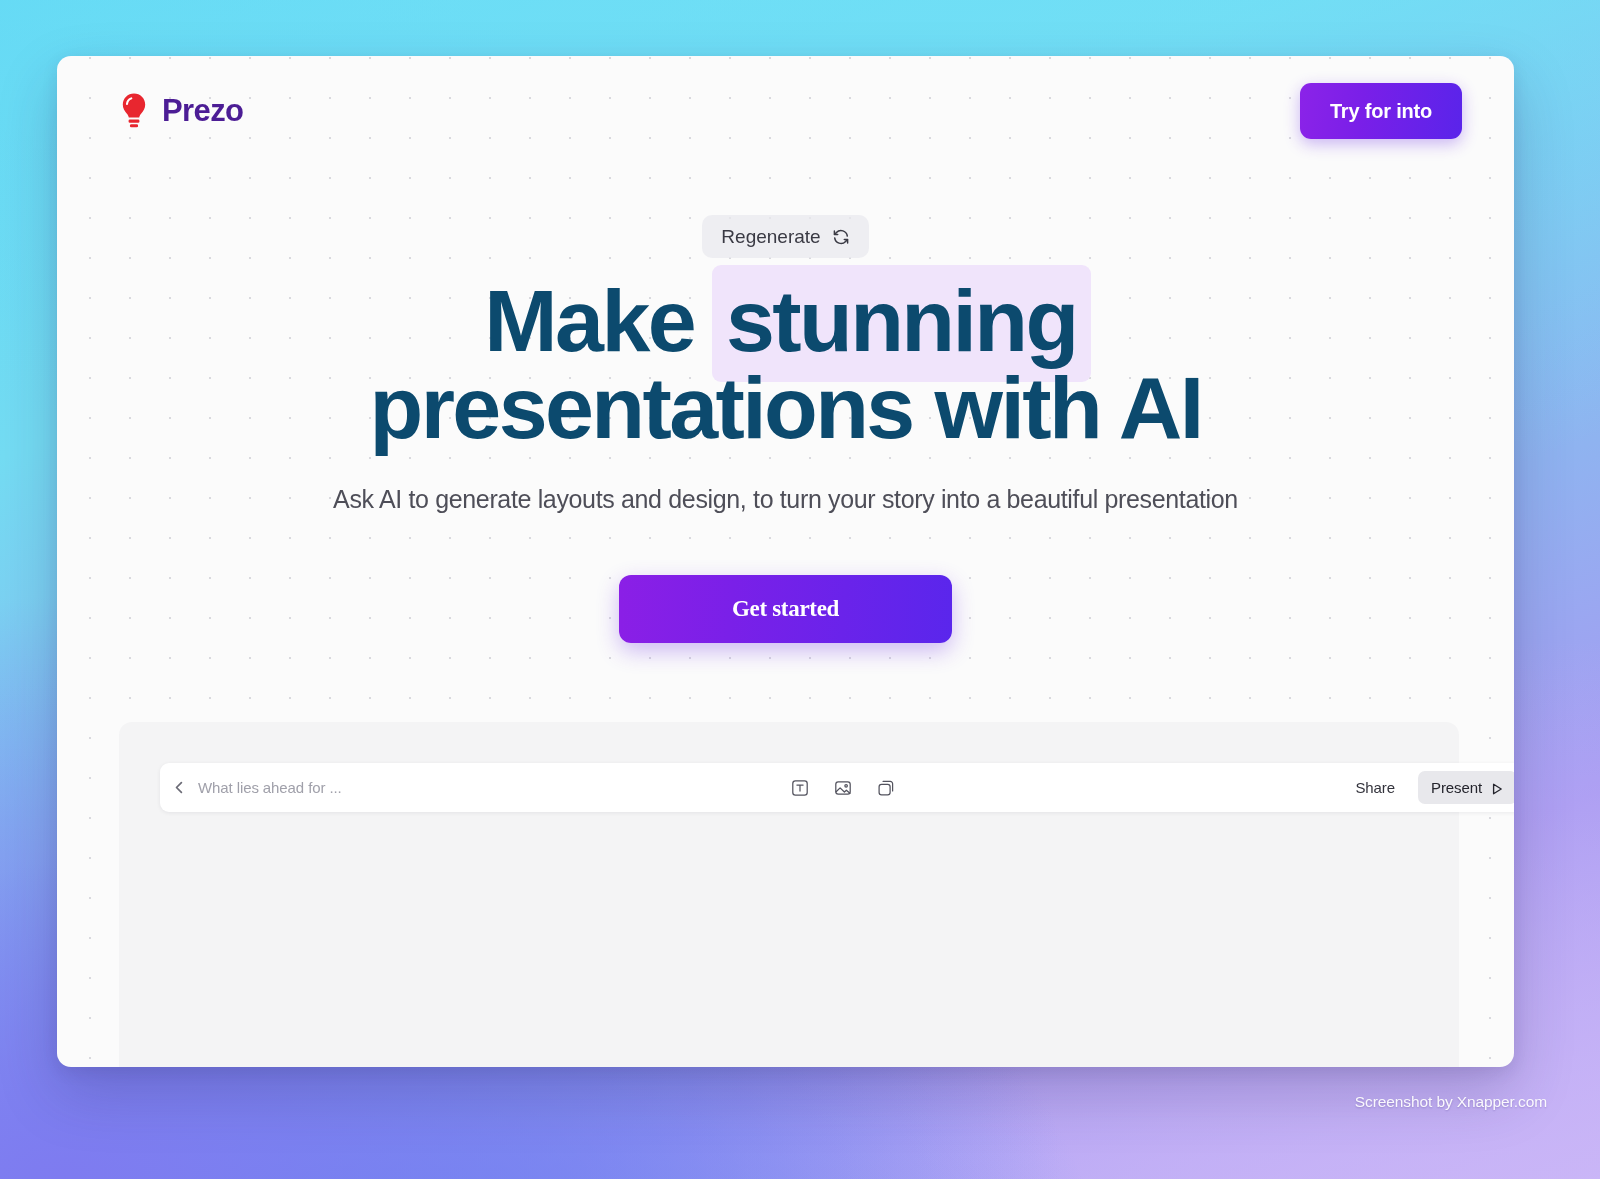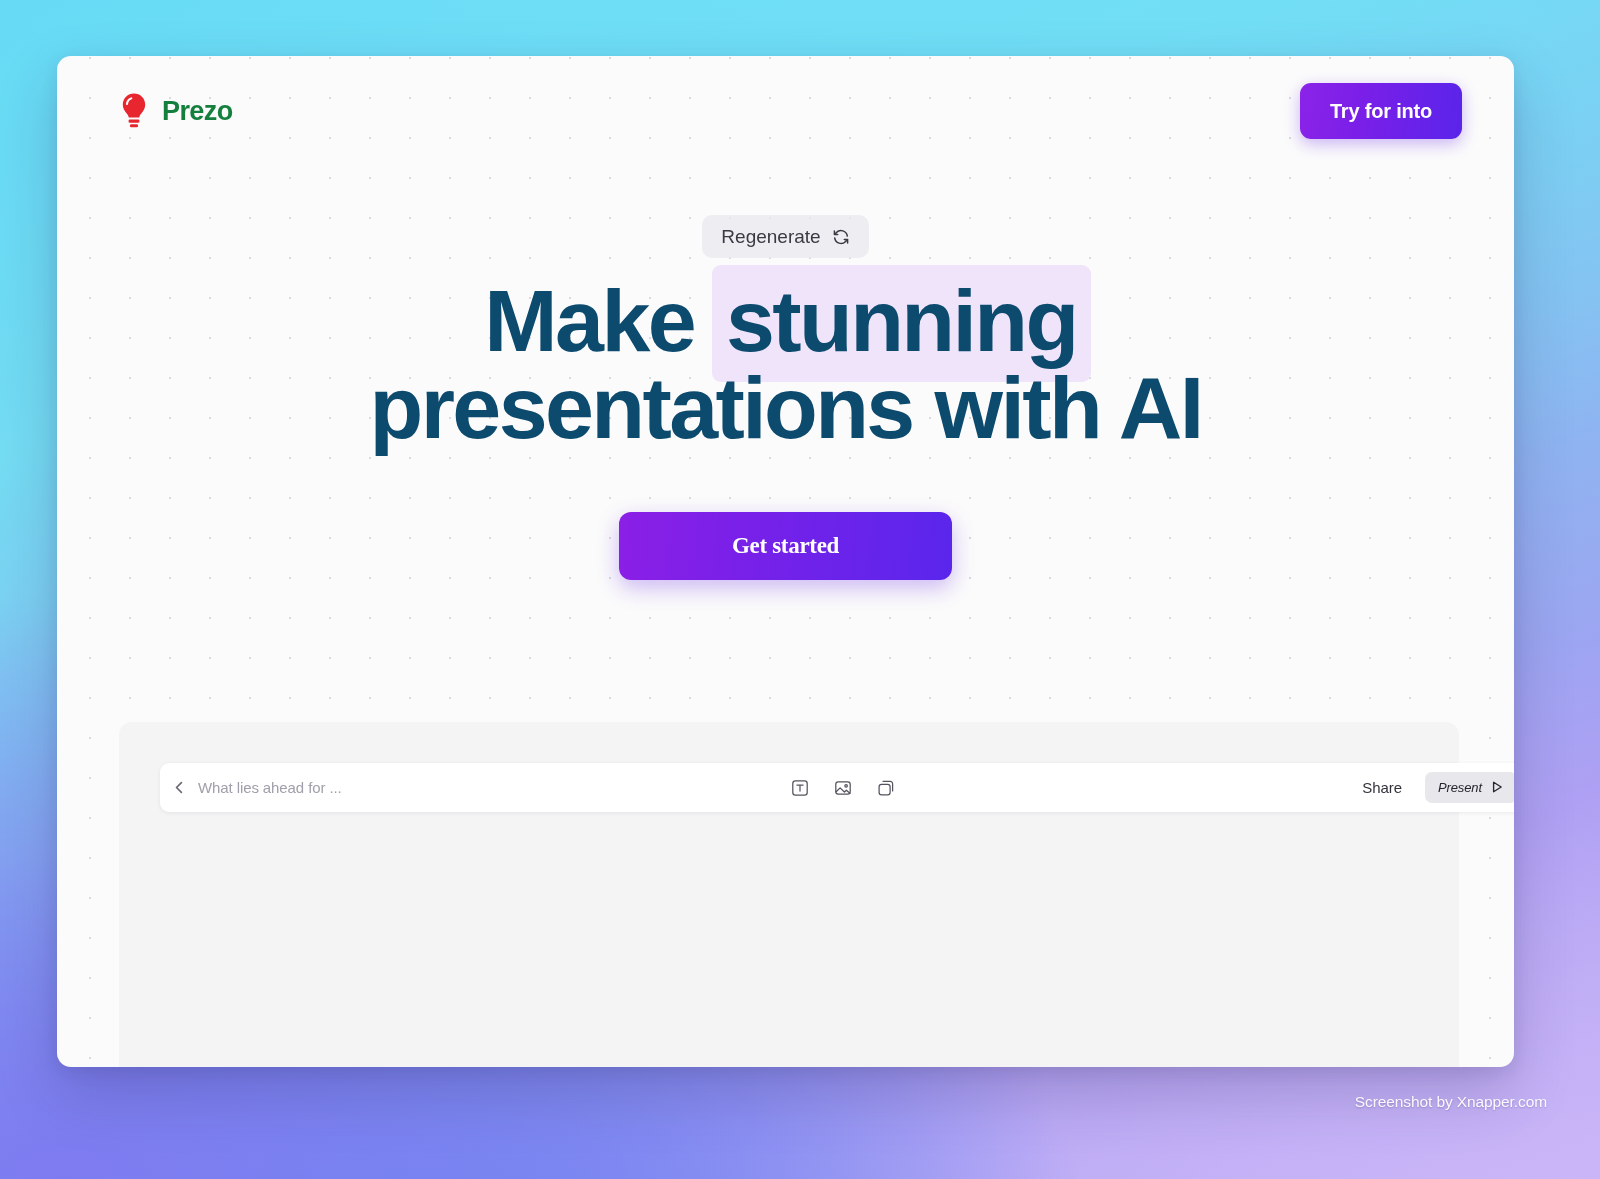--- a/index.html
+++ b/index.html
@@ -47,21 +47,21 @@
     position:absolute; left:0; top:0;
     width:100%; height:110px;
     display:flex; align-items:center;
     justify-content:space-between;
     padding:0 52px 0 62px;
   }
 
   #brand { display:flex; align-items:center; gap:13px; }
   #brand-mark { width:30px; height:38px; display:block; }
   #brand-name {
-    font-size:27px; font-weight:bold; color:#15803d;
+    font-size:31px; font-weight:bold; color:#4c1d95;
     letter-spacing:-.6px;
   }
 
   #try-free {
     border:none; cursor:pointer;
     padding:0 30px; height:56px;
     border-radius:11px;
     background:linear-gradient(97deg, #8b23e8 0%, #7a1fe8 38%, #5a24ea 100%);
     color:#fff; font-size:20px; font-weight:bold;
     font-family:inherit; letter-spacing:-.2px;
@@ -171,26 +171,25 @@
     display:flex; align-items:center; gap:10px;
     padding-right:9px;
   }
   #share-btn {
     background:none; border:none; cursor:pointer;
     font-family:inherit; font-size:15px; color:#33333c;
     padding:7px 13px; border-radius:7px;
     letter-spacing:-.1px;
   }
   #present-btn {
-    display:inline-flex; align-items:flex-start; gap:8px;
+    display:inline-flex; align-items:flex-end; gap:8px;
     background:#e8e8ec; border:none; cursor:pointer;
-    font-family:inherit; font-size:13px; color:#25252d;
+    font-family:inherit; font-size:15px; color:#25252d;
     padding:8px 13px; border-radius:7px;
     letter-spacing:-.1px;
-    font-style:italic;
   }
   #present-btn svg { width:14px; height:14px; display:block; }
 
   
   #watermark {
     position:absolute;
     right:53px; bottom:68px;
     font-size:15.5px;
     color:#ffffff;
     opacity:.93;
@@ -232,20 +231,21 @@
           <path d="M2.4 3.1v3.3h3.3"></path>
           <path d="M15.6 14.9v-3.3h-3.3"></path>
         </svg>
       </button>
 
       <h1 id="headline">
         <span class="hl-line"><span>Make</span> <span id="hl-highlight">stunning</span></span>
         <span class="hl-line">presentations with AI</span>
       </h1>
 
+      <p id="subhead">Ask AI to generate layouts and design, to turn your story into a beautiful presentation</p>
 
       <button id="get-started">Get started</button>
     </div>
 
     <div id="editor-panel">
 
       <div id="editor-toolbar">
 
         <button id="doc-back">
           <svg viewBox="0 0 13 13" fill="none" stroke="currentColor" stroke-width="1.7" stroke-linecap="round" stroke-linejoin="round">

